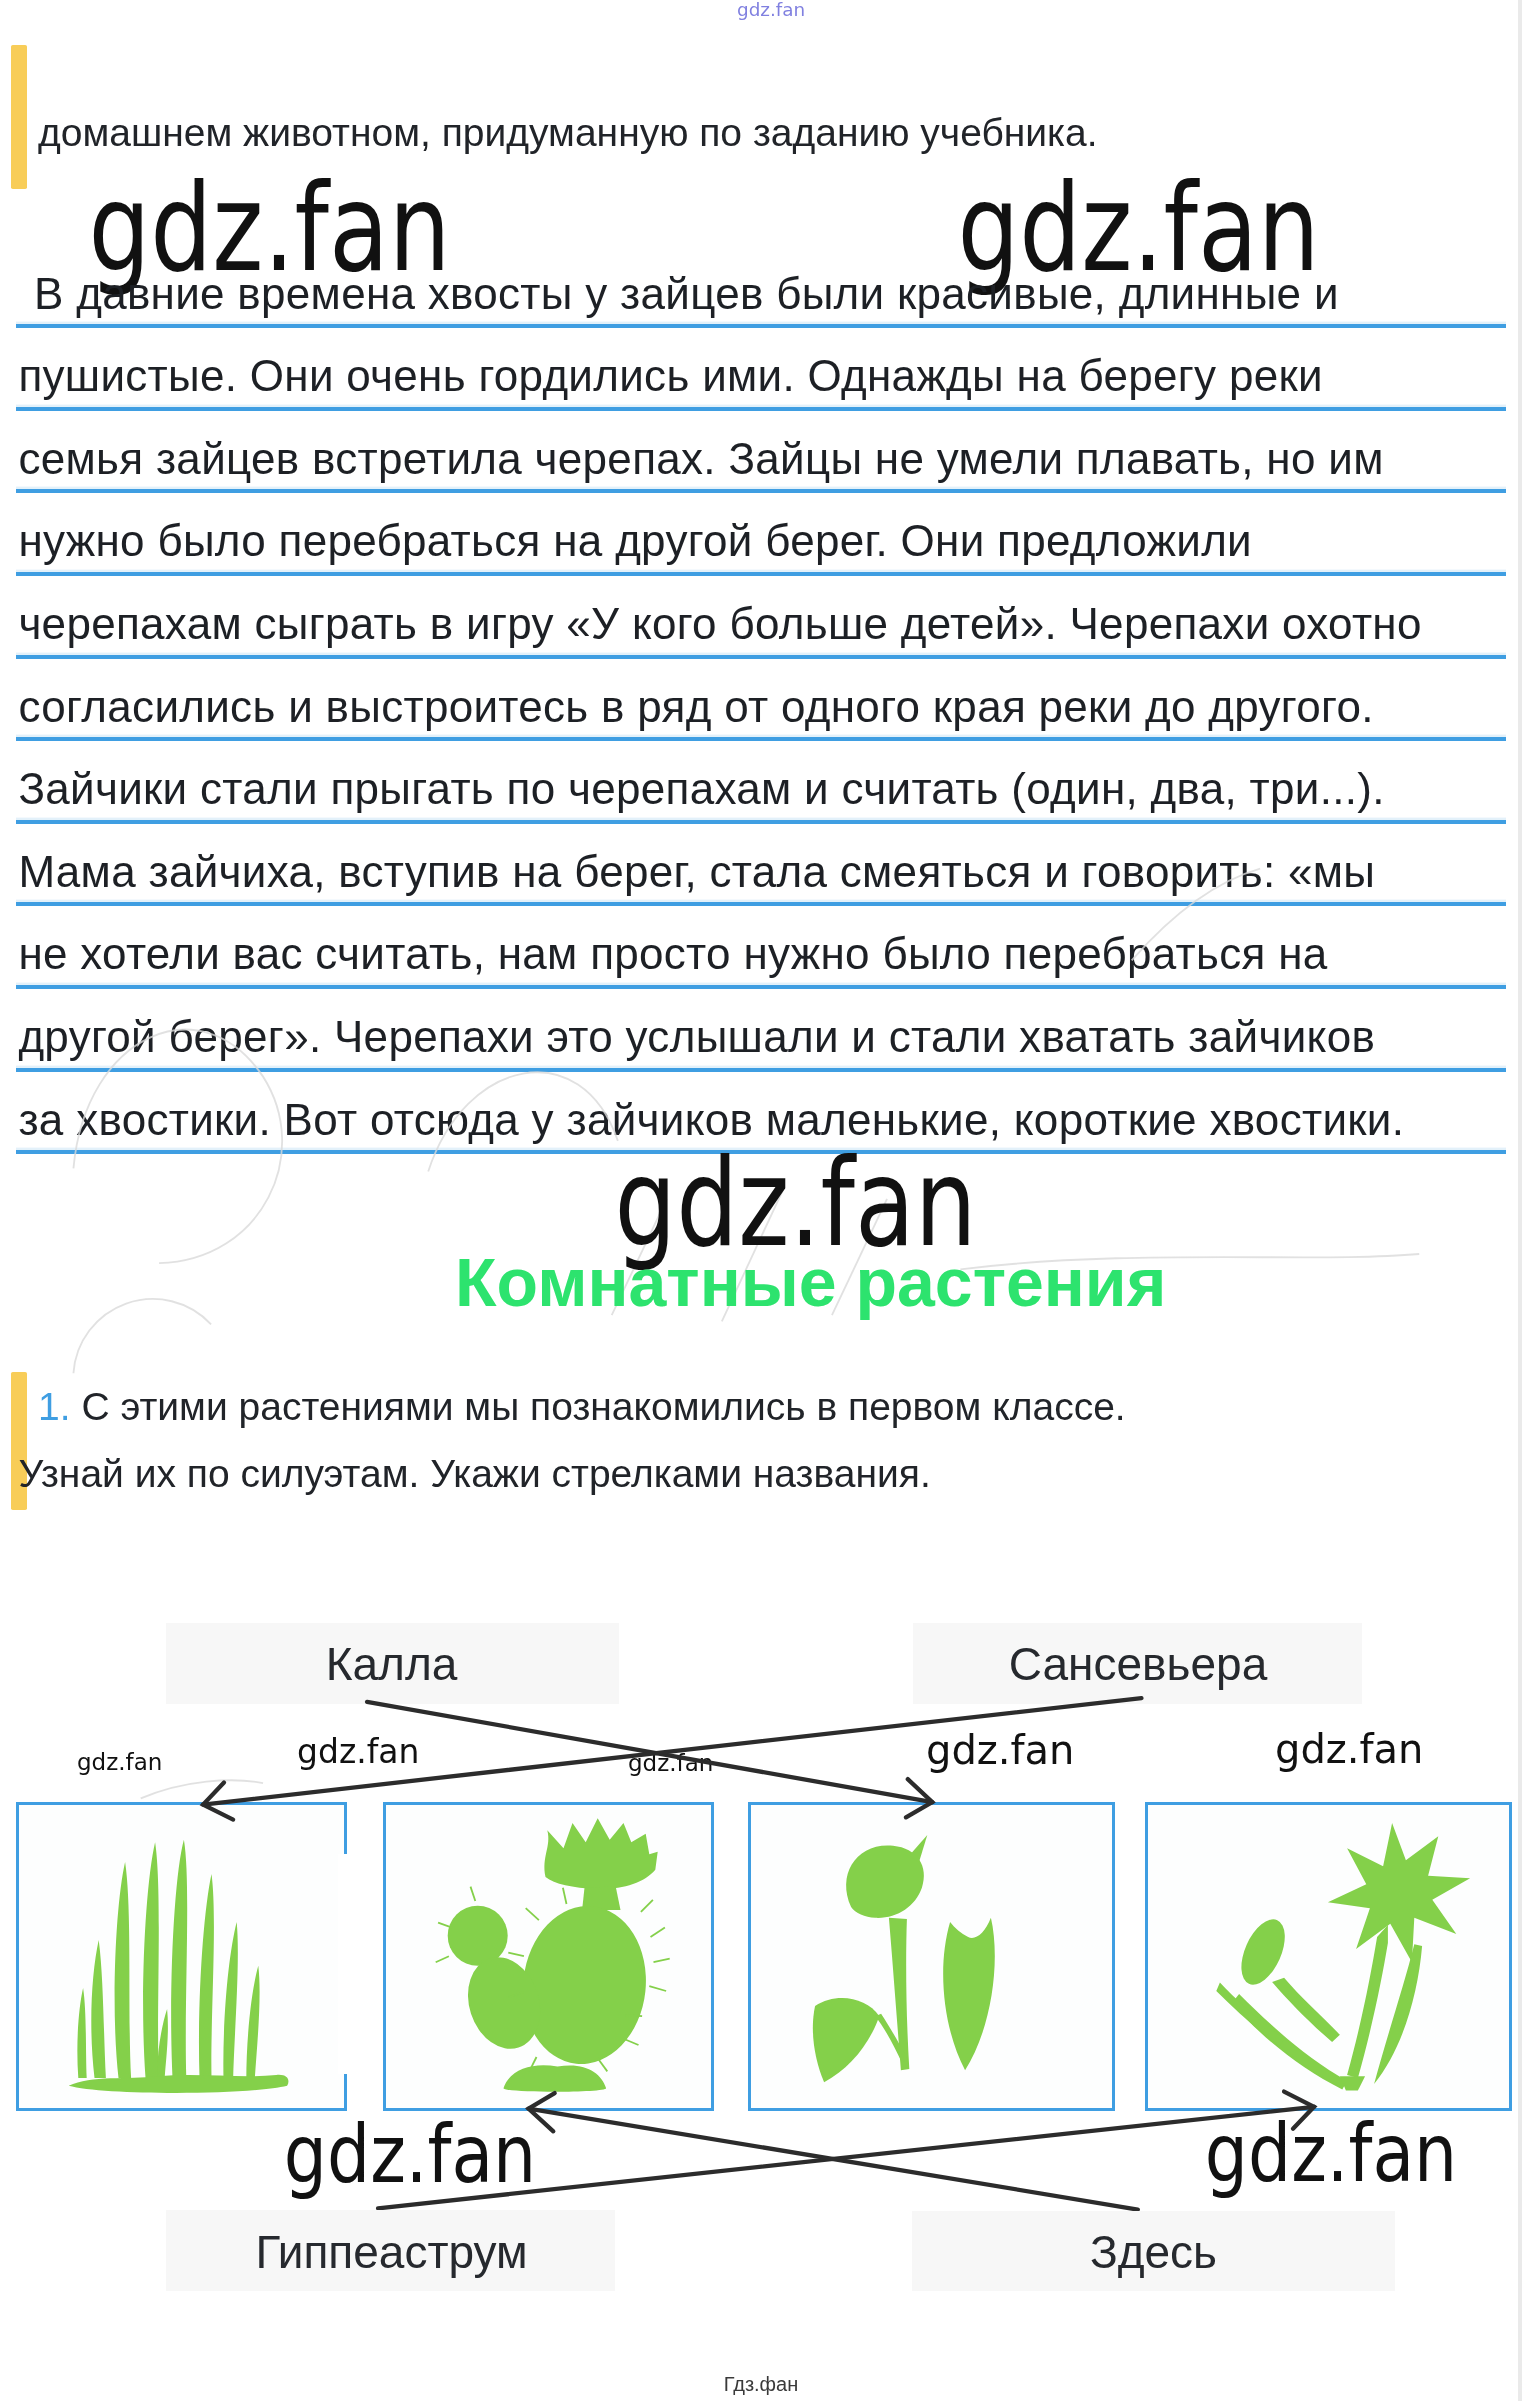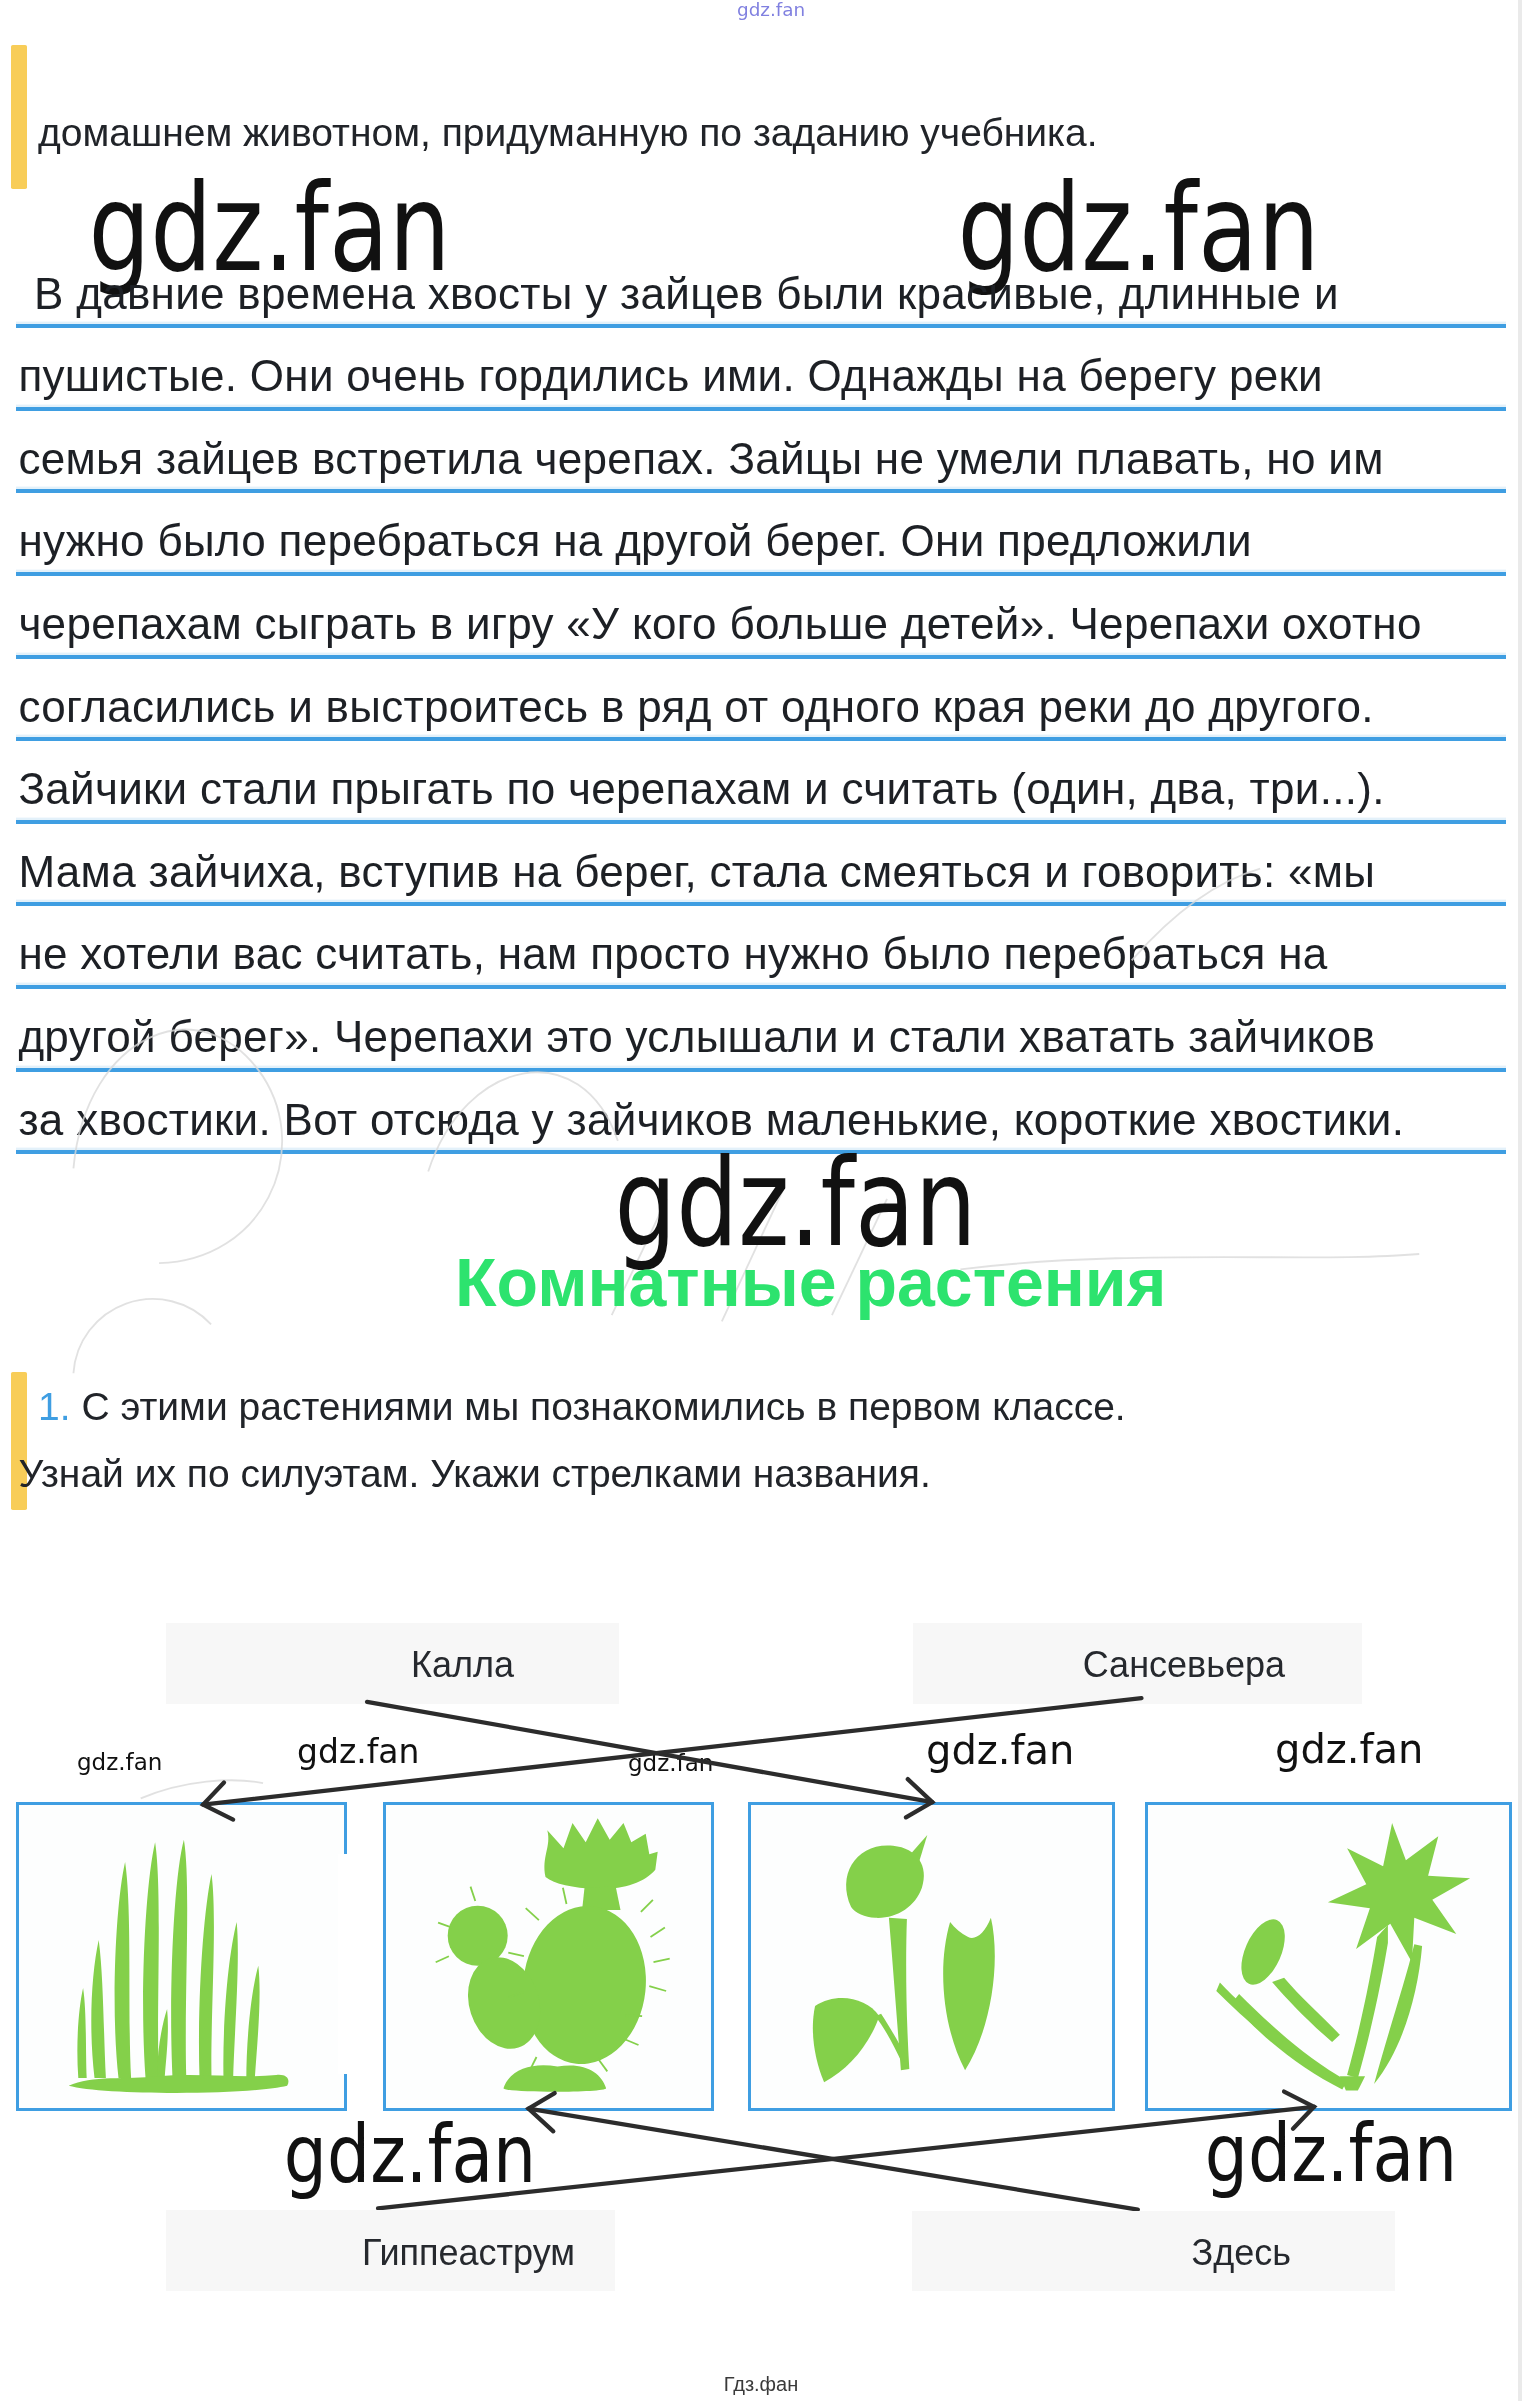--- a/index.html
+++ b/index.html
@@ -23,21 +23,21 @@
   .taskline{position:absolute;font-size:39px;line-height:45px;white-space:nowrap;color:var(--text-dark);}
   .tasknum{color:var(--accent-blue);}
   .story-text{position:absolute;font-size:44px;line-height:56px;white-space:nowrap;color:#1d2025;letter-spacing:0.3px;}
   .rule{position:absolute;left:16px;width:1490px;height:3.7px;background:var(--accent-blue);box-shadow:0 -2.4px 0 #e3f1fa;}
   .wm{position:absolute;color:var(--wm-black);font-family:"DejaVu Sans", sans-serif;white-space:nowrap;text-align:center;}
   .wm-big{font-size:122px;line-height:128px;transform:scaleX(0.80);transform-origin:center top;}
   .wm-big-sm{font-size:80px;line-height:86px;transform:scaleX(0.85);transform-origin:center top;}
   .wm-tiny{color:var(--wm-blue);opacity:.85;}
   .heading{position:absolute;color:var(--heading-green);font-weight:700;font-size:68px;line-height:61px;text-align:center;white-space:nowrap;}
   .plabel-box{position:absolute;background:var(--label-gray);}
-  .plabel{position:absolute;font-size:36px;line-height:59px;text-align:right;white-space:nowrap;color:#26292e;}
+  .plabel{position:absolute;font-size:46px;line-height:59px;text-align:center;white-space:nowrap;color:#26292e;}
   .pbox{position:absolute;border:3.1px solid var(--accent-blue);background:#fdfefe;}
   .pbox svg{display:block;width:100%;height:100%;}
   .footer-site{position:absolute;font-size:20px;color:#3a3a3a;text-align:center;width:184px;}
   .patch{position:absolute;background:#ffffff;}
   .edge{position:absolute;background:#d8d8d8;opacity:.55;}
   svg.overlay{position:absolute;left:0;top:0;pointer-events:none;}
 </style>
 </head>
 <body>
 

